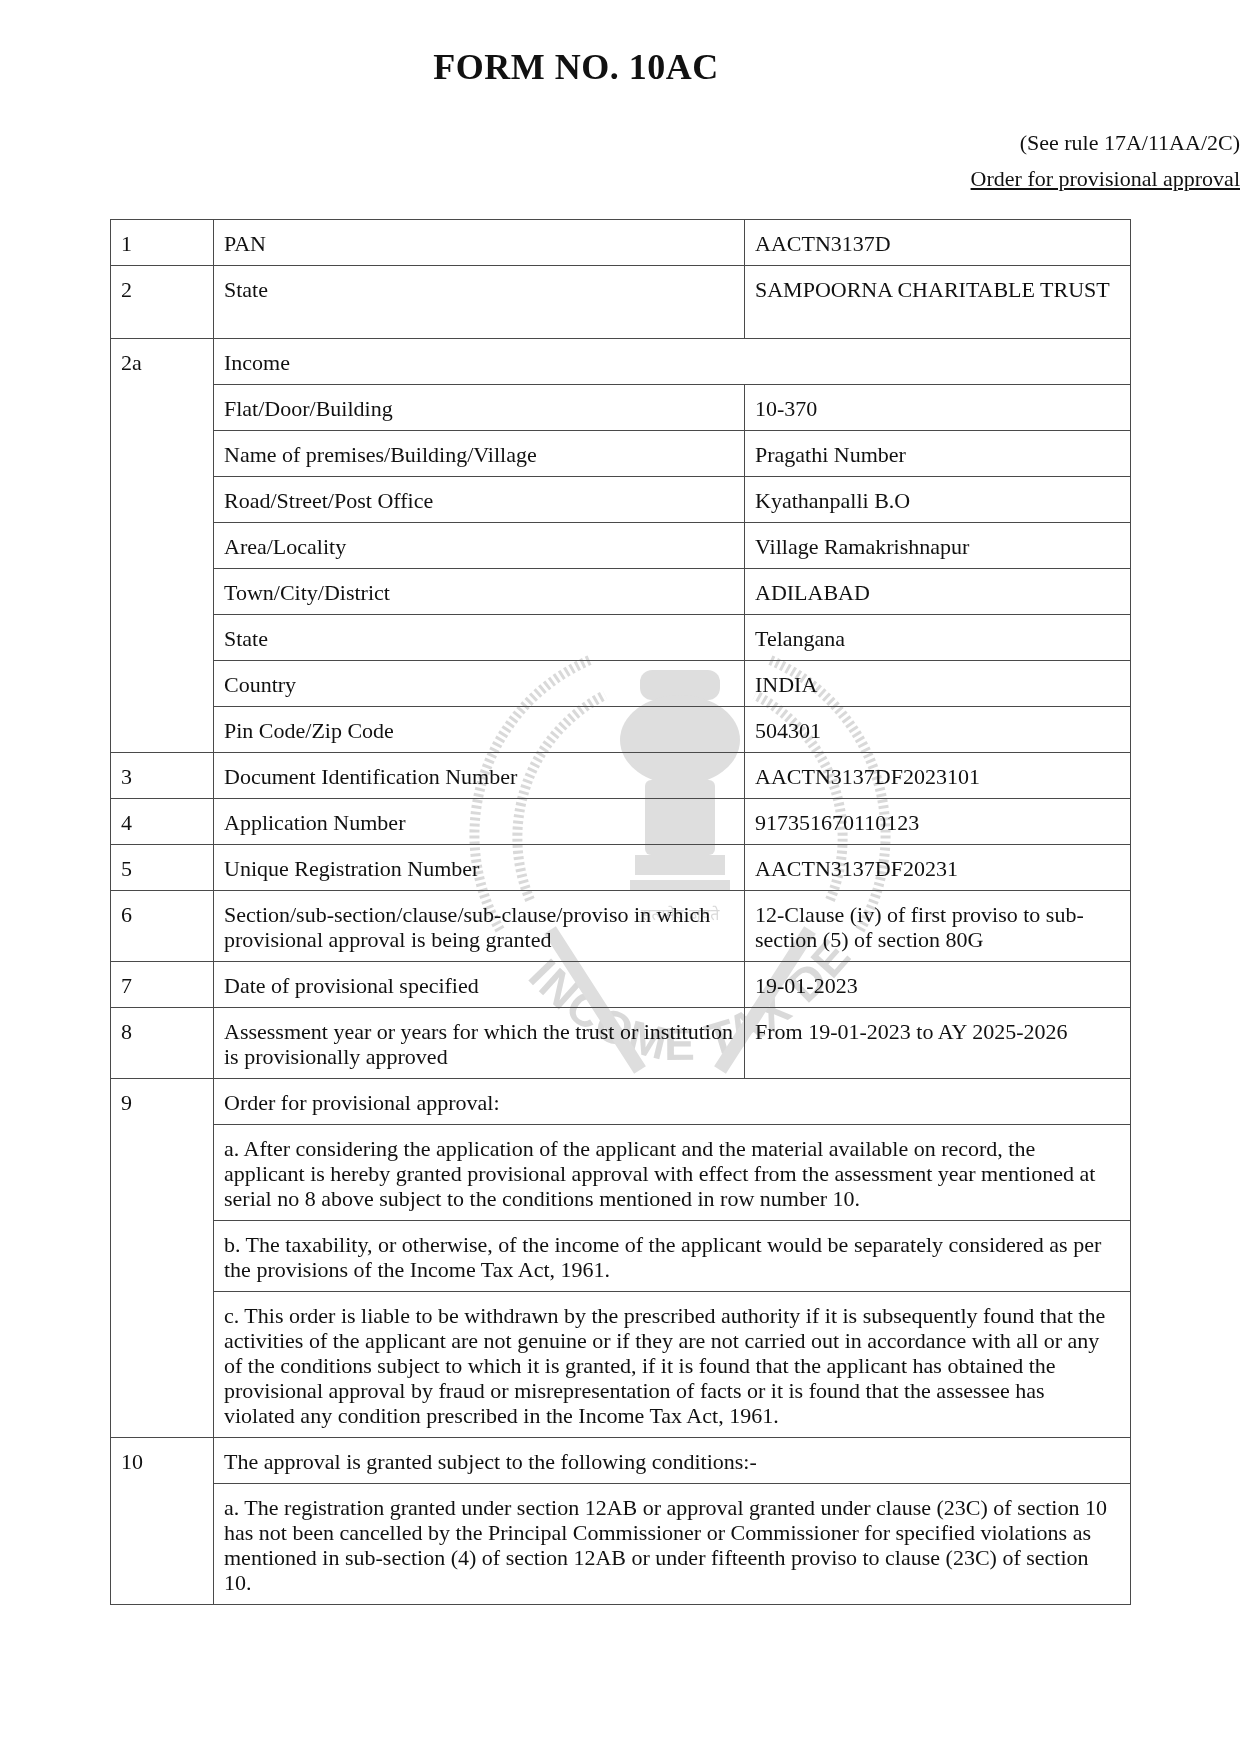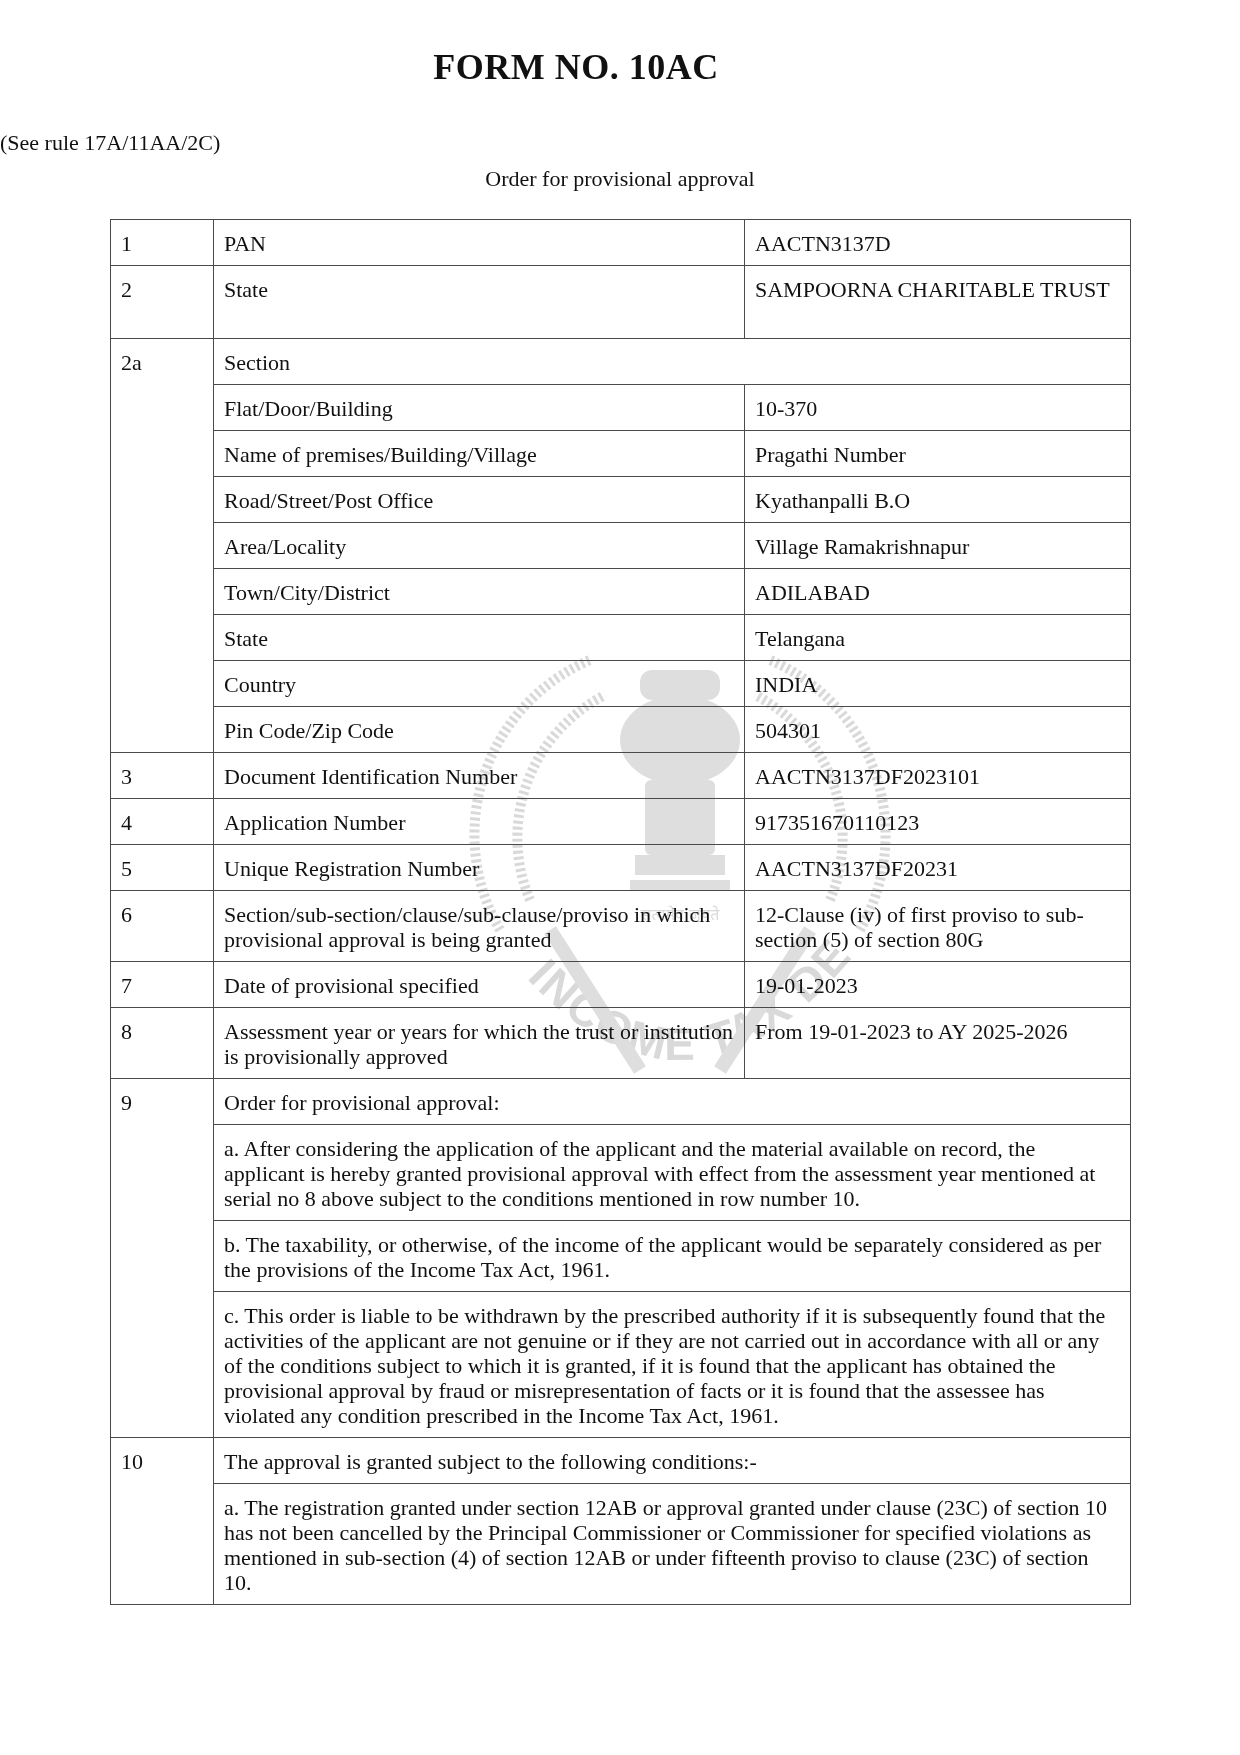--- a/index.html
+++ b/index.html
@@ -1,21 +1,21 @@
 <!DOCTYPE html>
 <html><head>
 <meta charset="utf-8">
 <style>
   html, body { margin:0; padding:0; background:#ffffff; }
   body { width:1240px; height:1755px; position:relative; overflow:hidden;
          font-family:"Liberation Serif", "DejaVu Serif", serif; color:#111; }
   .title { position:absolute; top:46px; left:0; width:1152px; text-align:center;
            font-weight:bold; font-size:36px; letter-spacing:0.5px; }
-  .sub1 { position:absolute; top:130px; left:0; width:1240px; text-align:left; font-size:22px; }
-  .sub2 { position:absolute; top:166px; left:0; width:1240px; text-align:center; font-size:22px; }
+  .sub1 { position:absolute; top:130px; left:0; width:1240px; text-align:right; font-size:22px; }
+  .sub2 { position:absolute; top:166px; left:0; width:1240px; text-align:right; font-size:22px;text-decoration:underline; }
   .watermark { position:absolute; left:440px; top:600px; width:480px; height:520px; opacity:0.32; pointer-events:none; }
   table.form { position:absolute; left:110px; top:219px; width:1021px; border-collapse:collapse;
                font-size:22px; line-height:25px; }
   table.form td { border:1.6px solid #4a4a4a; vertical-align:top; padding:11px 10px 9px 10px; background:transparent; }
   td.sno { width:82px; }
   td.lbl { width:510px; }
   td.val { }
   .para { }
 </style>
 </head>
@@ -54,21 +54,21 @@
     <td class="lbl">PAN</td>
     <td class="val">AACTN3137D</td>
   </tr>
   <tr style="height:73px">
     <td class="sno">2</td>
     <td class="lbl">State</td>
     <td class="val">SAMPOORNA CHARITABLE TRUST</td>
   </tr>
   <tr>
     <td class="sno" rowspan="9">2a</td>
-    <td colspan="2">Section</td>
+    <td colspan="2">Income</td>
   </tr>
   <tr>
     <td class="lbl">Flat/Door/Building</td>
     <td class="val">10-370</td>
   </tr>
   <tr>
     <td class="lbl">Name of premises/Building/Village</td>
     <td class="val">Pragathi Number</td>
   </tr>
   <tr>

